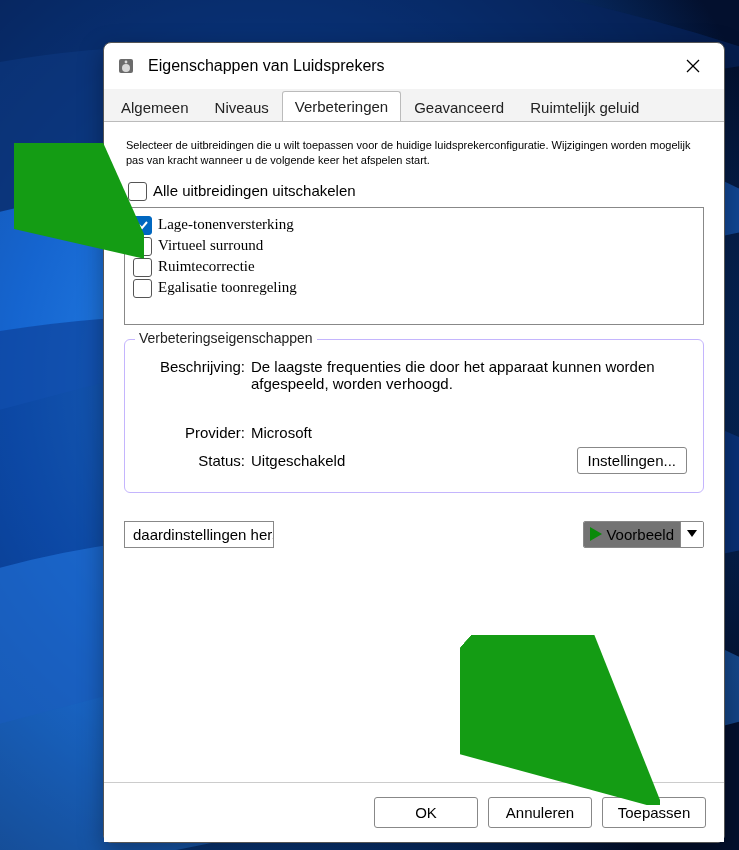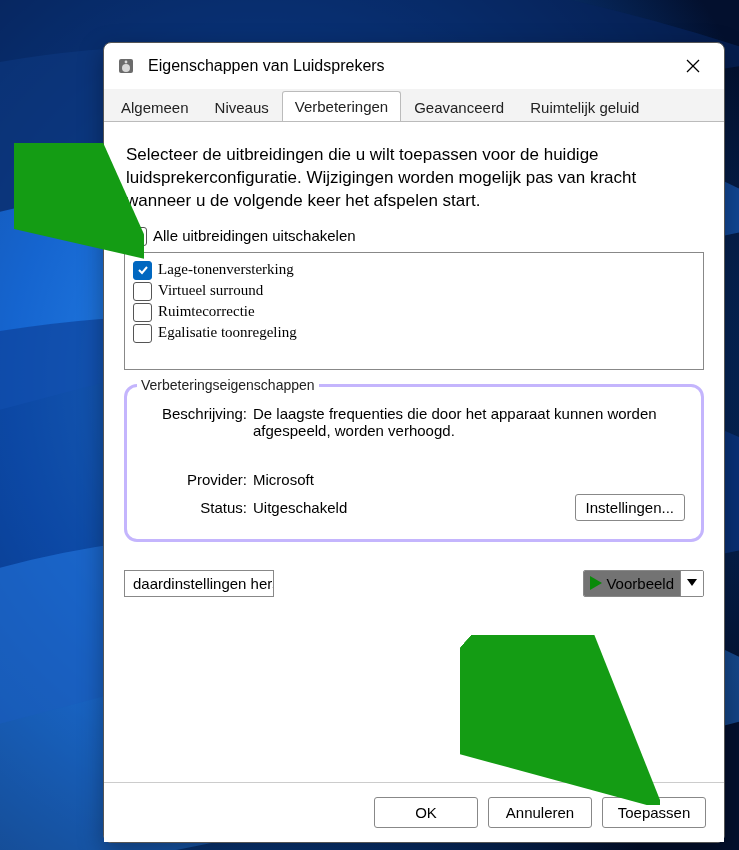--- a/index.html
+++ b/index.html
@@ -61,43 +61,43 @@
       border:1px solid #bbb;
       border-bottom:1px solid #fff;
       border-radius:3px 3px 0 0;
     }
     .tabpage {
       flex:1;
       border-top:1px solid #bbb;
       padding:16px 20px;
       position:relative;
     }
-    .intro { margin:6px 2px 14px; line-height:1.35; font-size:17px; }
+    .intro { margin:0 2px 14px; line-height:1.35; font-size:11px; }
     .cb-row { display:flex; align-items:flex-start; margin:2px 0; }
     .checkbox {
       width:19px; height:19px;
       border:1.5px solid #555; border-radius:3px;
       margin-right:6px;
       display:inline-flex; align-items:center; justify-content:center;
       background:#fff;
       flex:0 0 auto;
     }
     .checkbox.checked { background:#0067c0; border-color:#0067c0; }
     .checkbox.checked svg { display:block; }
     .checkbox svg { display:none; }
     .disable-all { margin:0 0 6px 4px; }
     .ext-list {
       border:1px solid #888;
       padding:6px 8px 24px;
       margin:0 0 10px;
       font-family:Liberation Serif, serif;
     }
     .fieldset {
-      border:3px solid #c4b5fd;
-      border-radius:13px;
+      border:1px solid #c4b5fd;
+      border-radius:6px;
       padding:14px 16px 18px;
       margin-top:14px;
       position:relative;
     }
     .fieldset .legend {
       position:absolute; top:-10px; left:10px;
       background:#fff; padding:0 4px;
       font-size:14px; color:#222;
     }
     .kv { display:flex; margin:4px 0; }

